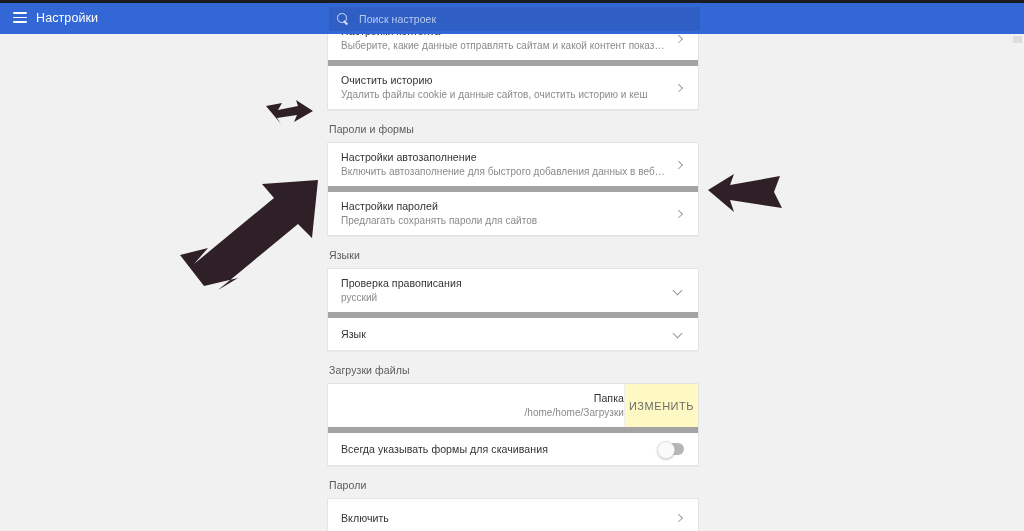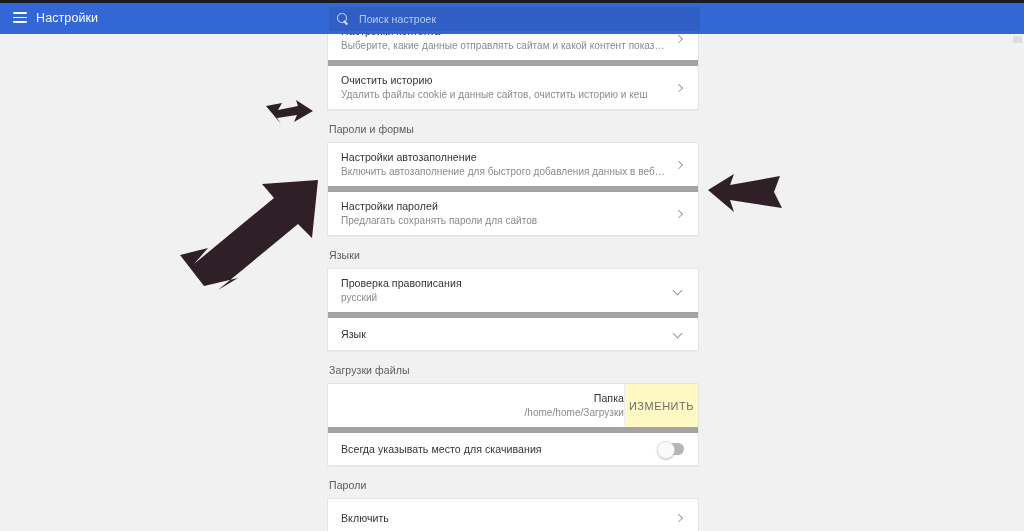--- a/index.html
+++ b/index.html
@@ -363,21 +363,21 @@
     <div class="card">
       <div class="row row-split">
         <div class="row-texts">
           <div class="row-title">Папка</div>
           <div class="row-sub">/home/home/Загрузки</div>
         </div>
         <div class="change-btn">ИЗМЕНИТЬ</div>
       </div>
       <div class="row">
         <div class="row-texts">
-          <div class="row-title">Всегда указывать место для скачивания</div>
+          <div class="row-title">Всегда указывать формы для скачивания</div>
         </div>
         <span class="toggle"></span>
       </div>
     </div>
 
     <div class="section-gap"></div>
 
     <div class="section-title">Пароли</div>
     <div class="card">
       <div class="row">

